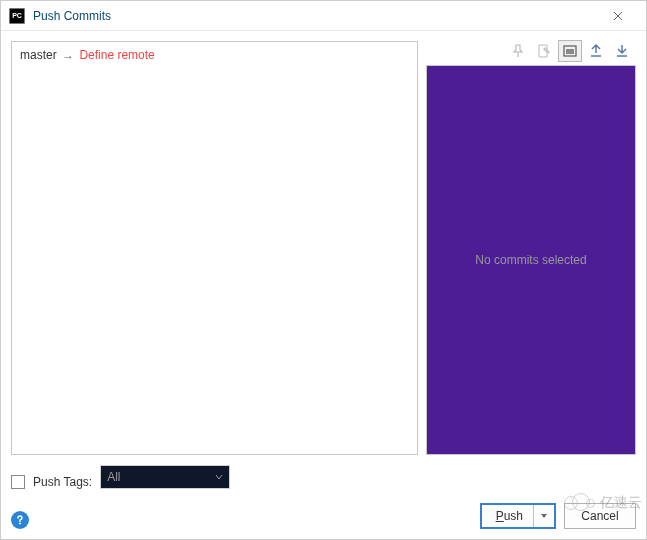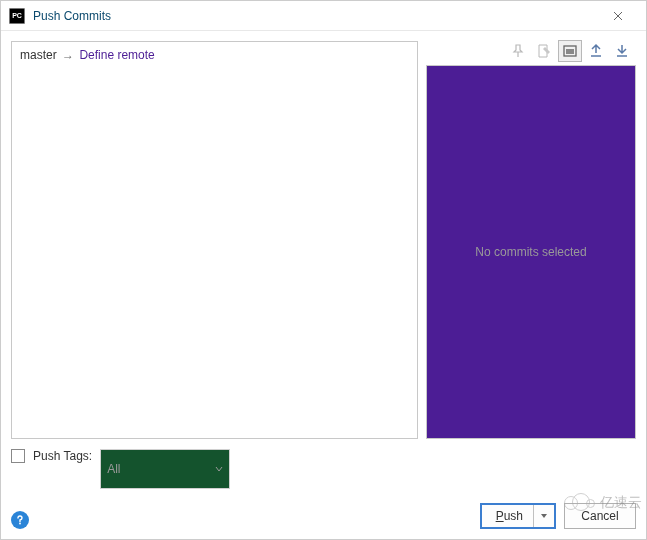--- a/index.html
+++ b/index.html
@@ -7,34 +7,34 @@
 .dialog { width: 647px; height: 540px; border: 1px solid #ccc; position: relative; background: #fff; display: flex; flex-direction: column; overflow: hidden; }
 .titlebar { height: 30px; display: flex; align-items: center; padding: 0 8px; border-bottom: 1px solid #e8e8e8; }
 .titlebar-icon { width: 16px; height: 16px; background: #000; border: 1px solid #777; display: flex; align-items: center; justify-content: center; color: #fff; font-size: 7px; font-weight: bold; margin-right: 8px; border-radius: 1px; }
 .titlebar-text { flex: 1; color: #0c4a6e; font-size: 12px; }
 .titlebar-close { width: 40px; height: 28px; display: flex; align-items: center; justify-content: center; cursor: pointer; }
 .titlebar-close svg { width: 10px; height: 10px; }
 .content { flex: 1; display: flex; padding: 10px 10px 4px 10px; gap: 8px; }
 .left-pane { flex: 1; border: 1px solid #c8c8c8; background: #fff; padding: 6px 8px; }
 .branch-line { color: #333; }
 .arrow { color: #666; margin: 0 2px; }
-.link { color: #4c1d95; cursor: pointer; }
+.link { color: #ef4444; cursor: pointer; }
 .right-col { width: 210px; display: flex; flex-direction: column; }
 .toolbar { height: 24px; display: flex; align-items: center; gap: 2px; padding: 0 2px 4px 2px; }
 .tool-btn { width: 24px; height: 22px; display: flex; align-items: center; justify-content: center; border: 1px solid transparent; cursor: pointer; }
 .tool-btn.active { border: 1px solid #b8b8b8; background: #f0f0f0; }
 .tool-btn svg { width: 16px; height: 16px; }
 .tool-sep { flex: 1; }
 .right-pane { flex: 1; border: 1px solid #c8c8c8; background: #4c1d95; display: flex; align-items: center; justify-content: center; }
 .placeholder { color: #999; font-size: 12px; }
 .footer { padding: 6px 10px 10px 10px; display: flex; flex-direction: column; gap: 14px; }
-.tags-row { display: flex; align-items: flex-start; gap: 8px; }
+.tags-row { display: flex; align-items: flex-end; gap: 8px; }
 .checkbox { width: 14px; height: 14px; border: 1px solid #888; background: #fff; cursor: pointer; }
 .tags-label { color: #333; }
-.tags-select { width: 130px; height: 40px; border: 1px solid #d0d0d0; background: #14532d; color: #999; padding: 0 6px; display: flex; align-items: center; justify-content: space-between; }
+.tags-select { width: 130px; height: 24px; border: 1px solid #d0d0d0; background: #0f172a; color: #999; padding: 0 6px; display: flex; align-items: center; justify-content: space-between; }
 .tags-select svg { width: 8px; height: 8px; }
 .bottom-row { display: flex; align-items: flex-end; }
 .help-icon { width: 18px; height: 18px; border-radius: 50%; background: #2a84d7; display: flex; align-items: center; justify-content: center; cursor: pointer; }
 .help-icon svg { width: 10px; height: 10px; }
 .btn-row { margin-left: auto; display: flex; gap: 8px; }
 .btn { height: 26px; padding: 7px 10px; border: 1px solid #b0b0b0; background: #fdfdfd; display: flex; align-items: center; justify-content: center; cursor: pointer; font-size: 12px; min-width: 72px; }
 .btn-primary { border: 2px solid #3b7ed0; padding: 0 6px 0 14px; }
 .btn-primary .caret { margin-left: 10px; border-left: 1px solid #c0c0c0; padding-left: 6px; height: 100%; display: flex; align-items: center; }
 .btn-primary .caret svg { width: 8px; height: 8px; }
 .mnemonic { text-decoration: underline; }

